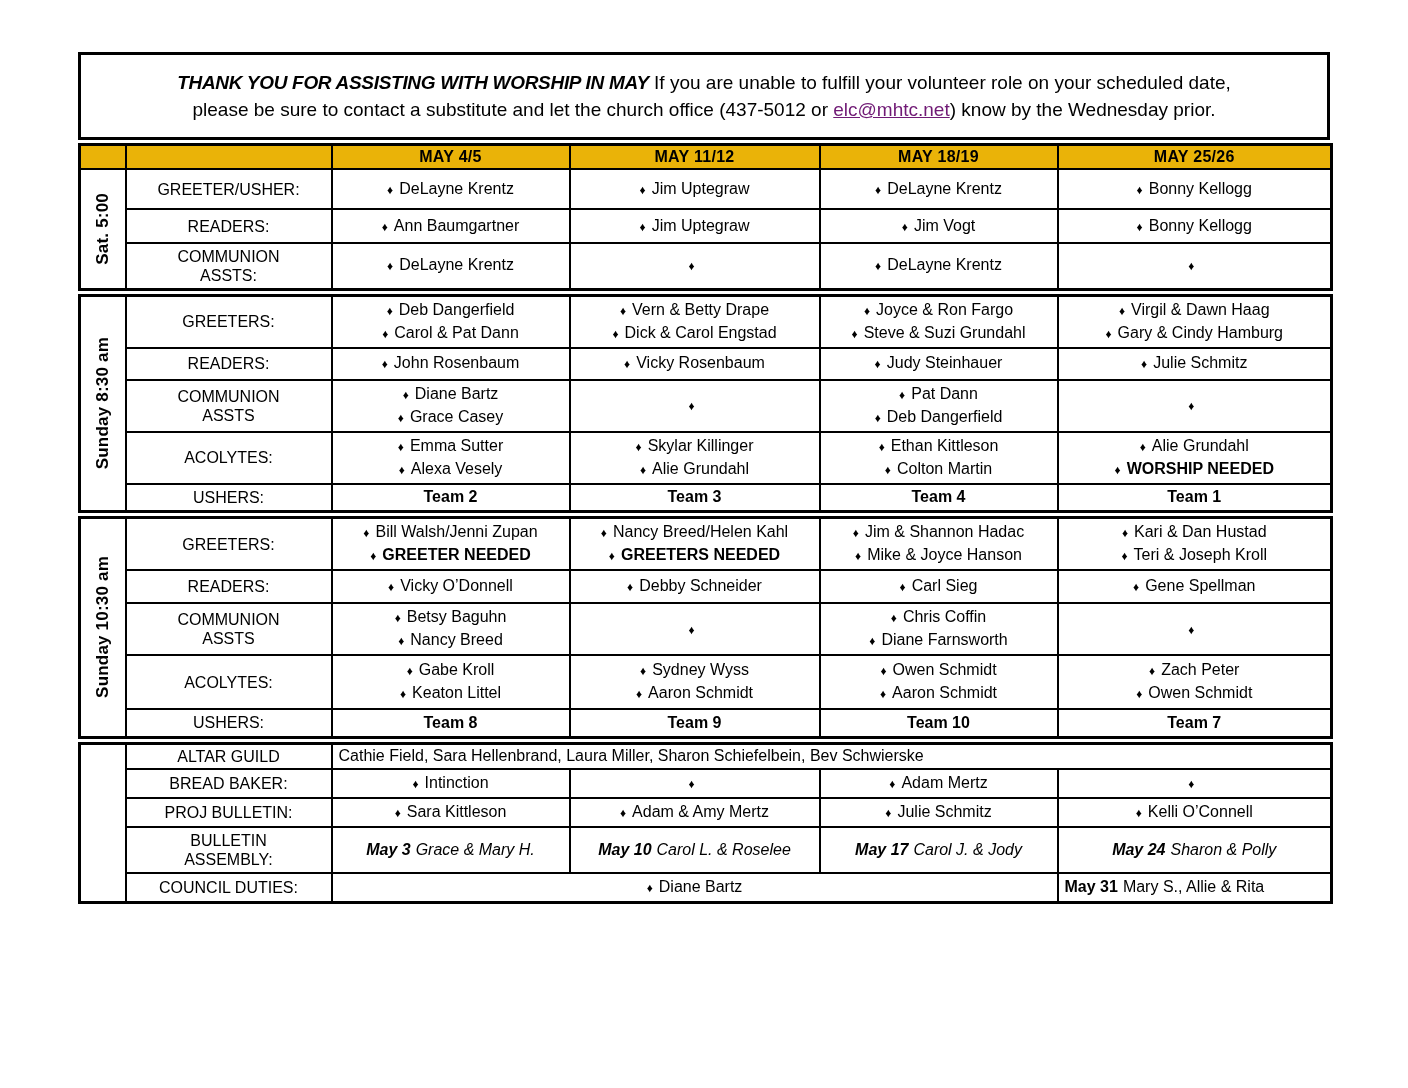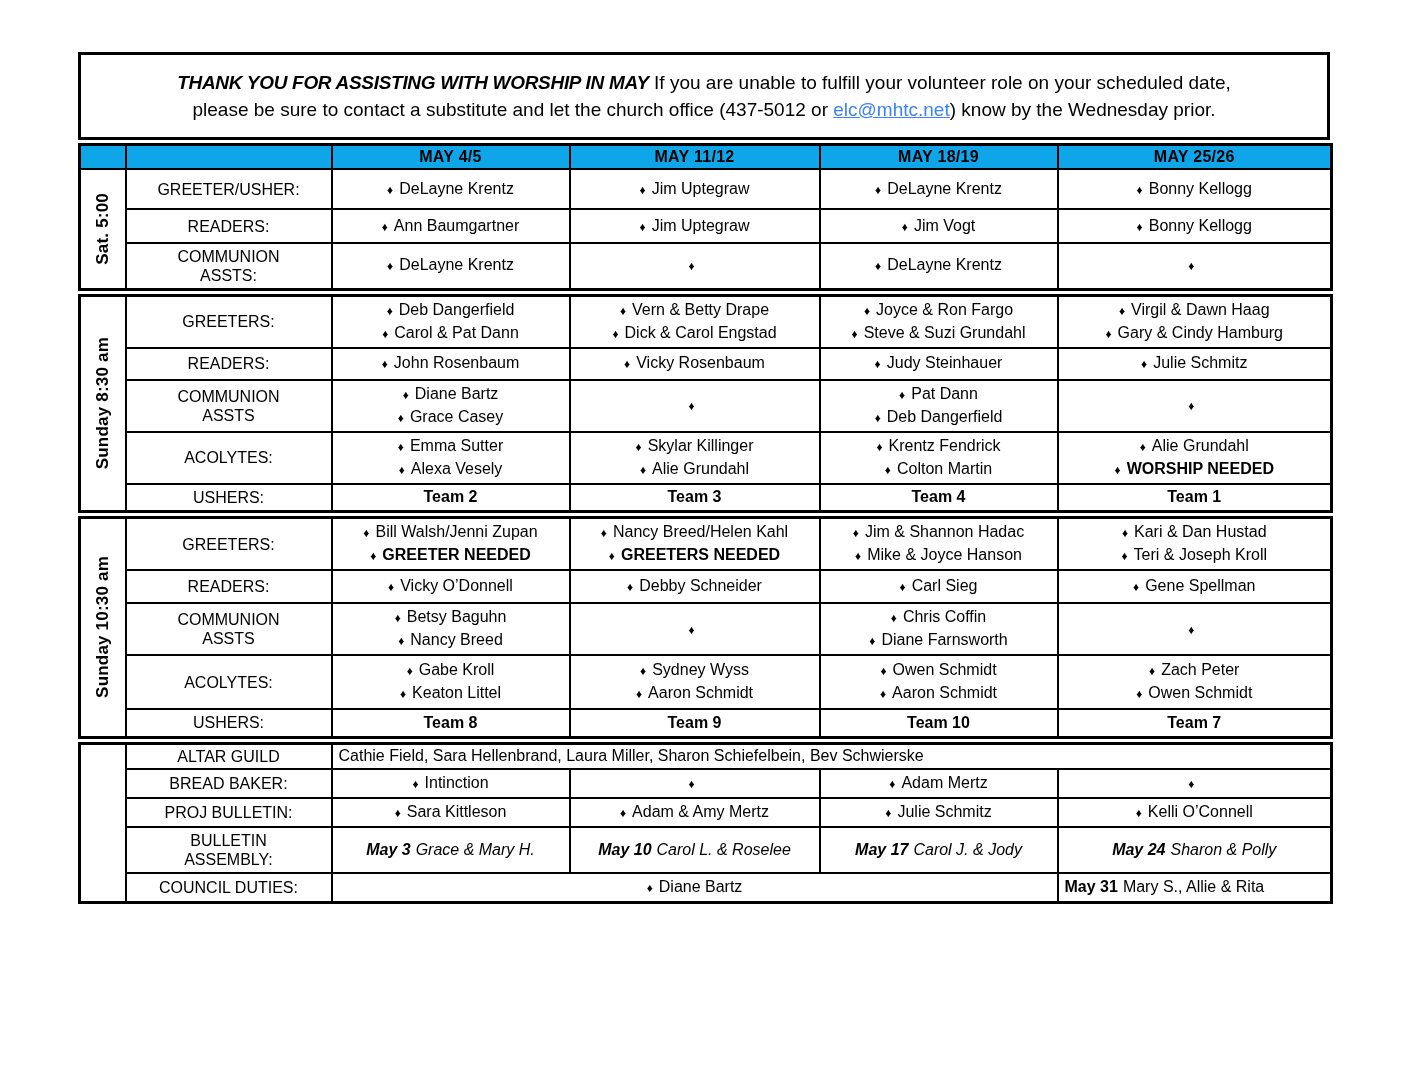--- a/index.html
+++ b/index.html
@@ -11,31 +11,31 @@
   .page { position:relative; width:1408px; height:904px; overflow:hidden; }
 
   
   .note-box {
     position:absolute; left:78px; top:52px; width:1252px; height:88px;
     border:3px solid #000; box-sizing:border-box;
     display:flex; flex-direction:column; justify-content:center;
     text-align:center; font-size:19px; line-height:27px;
   }
   .note-title { font-weight:bold; font-style:italic; letter-spacing:-0.3px; }
-  .email-link { color:#3b82f6; text-decoration:underline; cursor:pointer;text-align:right; }
+  .email-link { color:#701a75; text-decoration:underline; cursor:pointer;text-align:right; }
 
   
   #schedule { position:absolute; left:78px; top:143px; width:1252px; }
   table.sched {
     border-collapse:collapse; table-layout:fixed; width:1252px;
     margin:0 0 3px 0; border:3px solid #000;
   }
   table.sched td { border:2px solid #000; padding:2px 6px; font-size:16px; vertical-align:middle; box-sizing:border-box; }
   .head-row td {
-    background:#0ea5e9; text-align:center; font-weight:bold; font-size:16px;
+    background:#eab308; text-align:center; font-weight:bold; font-size:16px;
     height:23px; padding:1px 2px; letter-spacing:0.3px;
   }
   .time-cell { text-align:center; vertical-align:middle; padding:2px; }
   .rot {
     writing-mode:vertical-rl; transform:rotate(180deg); margin:0 auto;
     font-weight:bold; font-size:17px; white-space:nowrap; letter-spacing:0.2px;
   }
   .label-cell { font-weight:normal; white-space:pre-line; line-height:19px; padding-left:8px;text-align:center; }
   .cell { line-height:22px; padding-left:8px;text-align:center; }
   .bullet-line { white-space:nowrap; }
@@ -196,21 +196,21 @@
             <td class="label-cell">ACOLYTES:</td>
             <td class="cell">
               <div class="bullet-line"><span class="dia">♦</span><span>Emma Sutter</span></div>
               <div class="bullet-line"><span class="dia">♦</span><span>Alexa Vesely</span></div>
             </td>
             <td class="cell">
               <div class="bullet-line"><span class="dia">♦</span><span>Skylar Killinger</span></div>
               <div class="bullet-line"><span class="dia">♦</span><span>Alie Grundahl</span></div>
             </td>
             <td class="cell">
-              <div class="bullet-line"><span class="dia">♦</span><span>Krentz Fendrick</span></div>
+              <div class="bullet-line"><span class="dia">♦</span><span>Ethan Kittleson</span></div>
               <div class="bullet-line"><span class="dia">♦</span><span>Colton Martin</span></div>
             </td>
             <td class="cell">
               <div class="bullet-line"><span class="dia">♦</span><span>Alie Grundahl</span></div>
               <div class="bullet-line"><span class="dia">♦</span><span class="bold-name">WORSHIP NEEDED</span></div>
             </td>
           </tr>
           <tr style="height: 28px;">
             <td class="label-cell">USHERS:</td>
             <td class="team-cell">Team 2</td>

